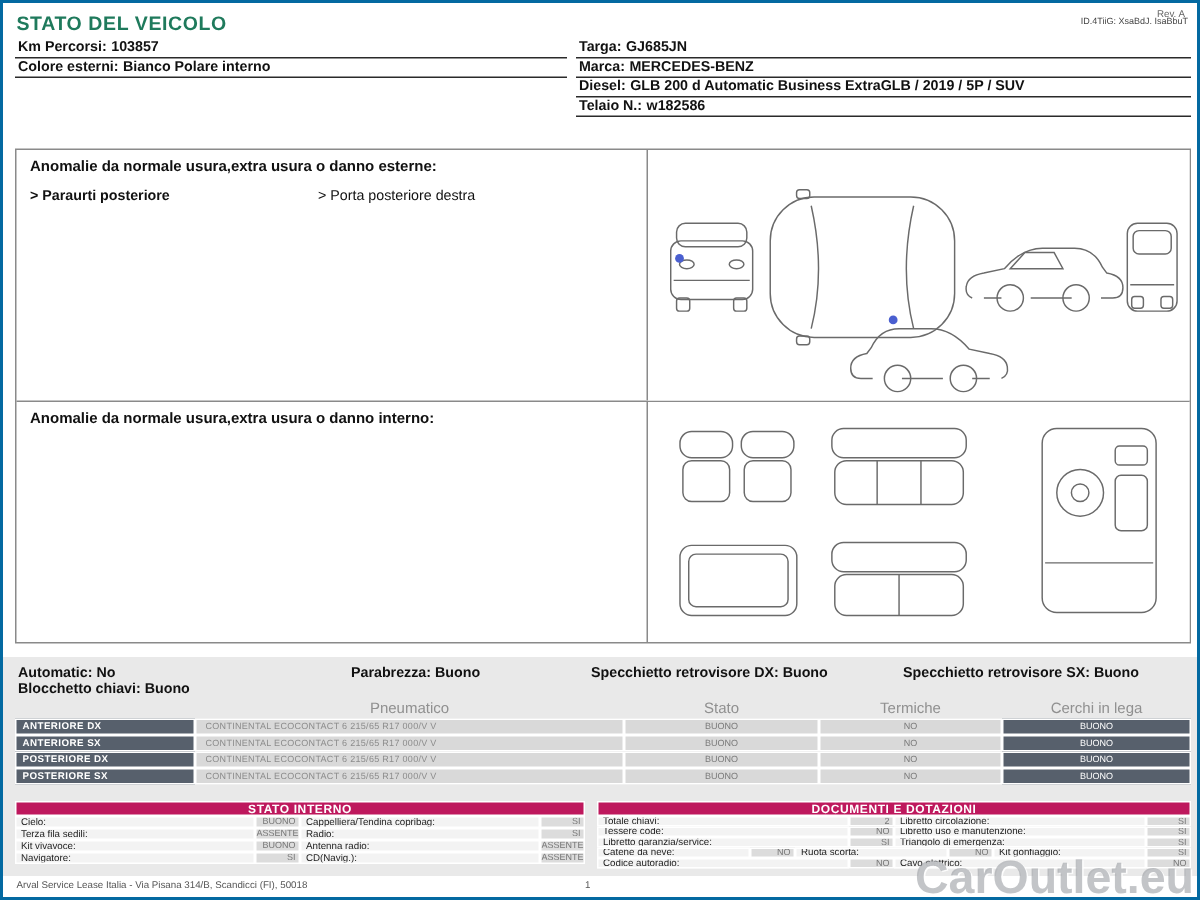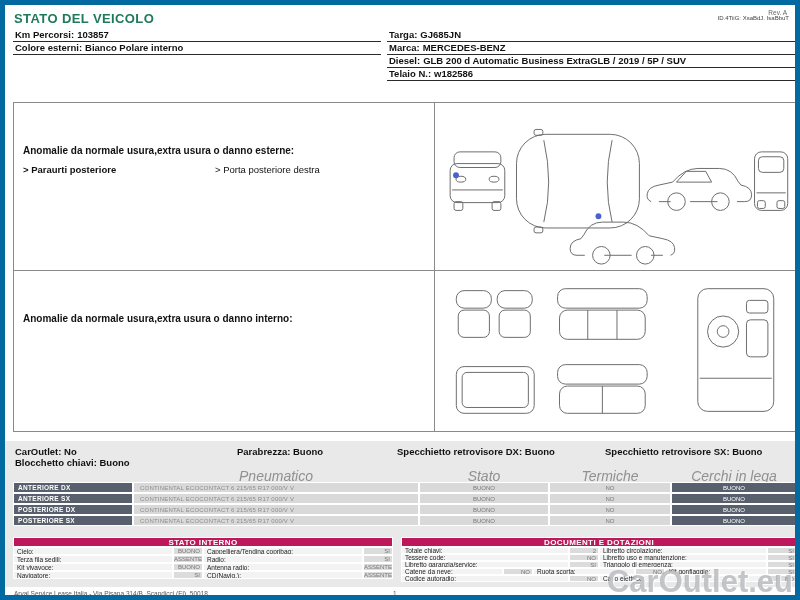--- a/index.html
+++ b/index.html
@@ -1,43 +1,43 @@
 <!DOCTYPE html>
 <html><head>
 <meta charset="utf-8">
 <style>
   * { margin:0; padding:0; box-sizing:border-box; }
   body { font-family:"Liberation Sans", sans-serif; background:#fff; color:#111; }
-  .page { position:relative; width:800px; height:600px; background:#fff; border:5px solid #0369a1; overflow:hidden; }
+  .page { position:relative; width:800px; height:600px; background:#fff; border:2px solid #0369a1; overflow:hidden; }
 
   .title { position:absolute; left:9px; top:6px; font-size:13px; font-weight:bold; color:#1f7a5c; letter-spacing:.4px; }
   .rev   { position:absolute; right:8px; top:4px; font-size:6.5px; color:#666; }
 
   .info-col { position:absolute; top:24px; }
   .info-left  { left:8px;   width:368px; }
   .info-right { left:382px; width:410px; }
   .info-row { display:flex; gap:3px; align-items:flex-end; border-bottom:1px solid #2a2a2a; height:13px;
               padding:0 2px 1px; font-size:9.5px; font-weight:bold; white-space:nowrap; overflow:hidden; }
 
   .main-box { position:absolute; left:8px; top:97px; width:784px; height:330px; border:1px solid #8a8a8a; background:#fff; }
   .section { display:flex; height:168px; border-bottom:1px solid #8a8a8a; }
   .section.int { height:160px; border-bottom:none; }
-  .sec-text { width:420px; padding:6px 9px;margin-top:36px; }
+  .sec-text { width:420px; padding:6px 9px; }
   .sec-title { font-size:10px; font-weight:bold; }
   .damage-items { display:flex; margin-top:8px; font-size:9.5px; }
   .damage-items .d1 { width:192px;font-weight:bold; }
   .sec-diagram { flex:1; border-left:1px solid #8a8a8a; display:flex; align-items:center; justify-content:center; background:#fff; }
   .sec-diagram svg { display:block; }
 
   .band { position:absolute; left:0; top:436px; width:800px; height:146px; background:#e9e9e9; }
   .sumrow { position:absolute; font-size:9.5px; font-weight:bold; white-space:nowrap; }
 
   .tyres { position:absolute; left:8px; top:29px; width:784px; display:grid;
            grid-template-columns:120px 286px 130px 122px 126px; }
-  .t-head { height:12px; line-height:12px; font-size:14px; color:#909090; text-align:center; overflow:hidden;font-style:italic; }
+  .t-head { height:12px; line-height:12px; font-size:10px; color:#909090; text-align:center; overflow:hidden; }
   .cell { height:11px; display:flex; align-items:center; border:1px solid #fff; overflow:hidden; white-space:nowrap; }
   .cell-pos  { background:#57606c; color:#fff; font-weight:bold; font-size:6.5px; padding-left:4px; letter-spacing:.3px; }
   .cell-spec { background:#d9d9d9; color:#8c8c8c; font-size:6px; padding-left:6px; letter-spacing:.2px; }
   .cell-val  { background:#d9d9d9; color:#7a7a7a; font-size:6px; justify-content:center; }
   .cell-dark { background:#57606c; color:#fff; font-size:6px; justify-content:center; }
 
   .btable { position:absolute; top:96px; }
   .btable.left  { left:8px;   width:380px; }
   .btable.right { left:396px; width:396px; }
   .tbl-head { height:10px; line-height:10px; background:#be185d; color:#fff; font-weight:bold; font-size:8px;
@@ -184,21 +184,21 @@
               <line x1="266" y1="104" x2="340" y2="104"></line>
             </g>
           </g>
         </svg>
       </div>
     </div>
   </div>
 
   <div class="band">
     <div class="sumrow" style="left:10px; top:5px;">
-      <span>CarOutlet:</span>
+      <span>Automatic:</span>
       <span>No</span>
     </div>
     <div class="sumrow" style="left:232px; top:5px;">
       <span>Parabrezza:</span>
       <span>Buono</span>
     </div>
     <div class="sumrow" style="left:392px; top:5px;text-align:center;">
       <span>Specchietto retrovisore DX:</span>
       <span>Buono</span>
     </div>

